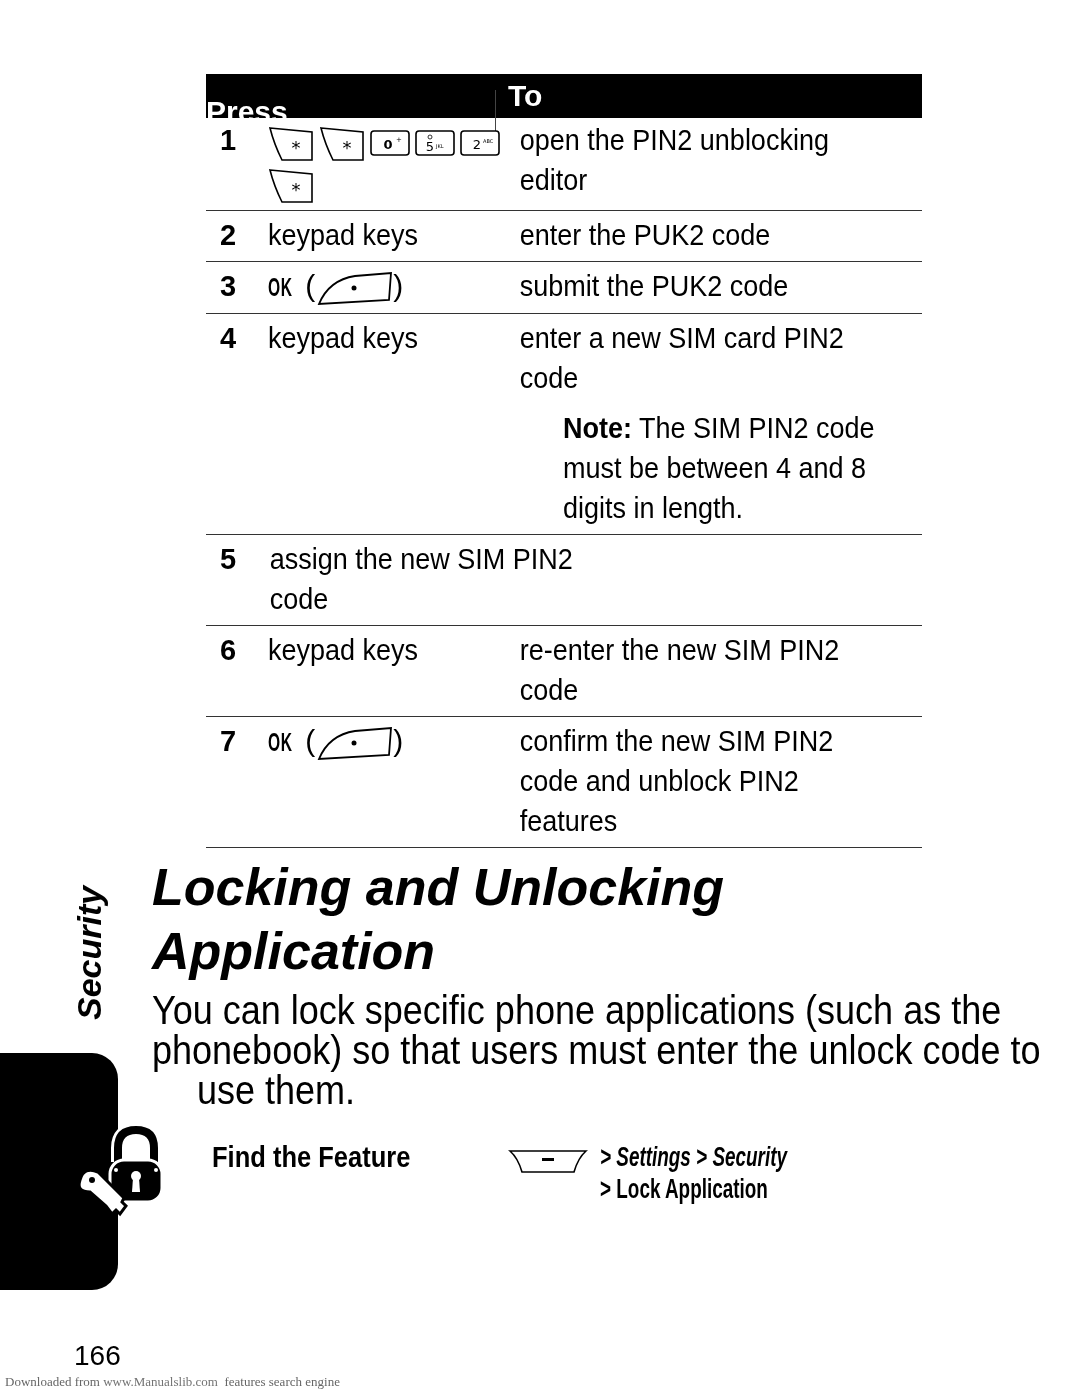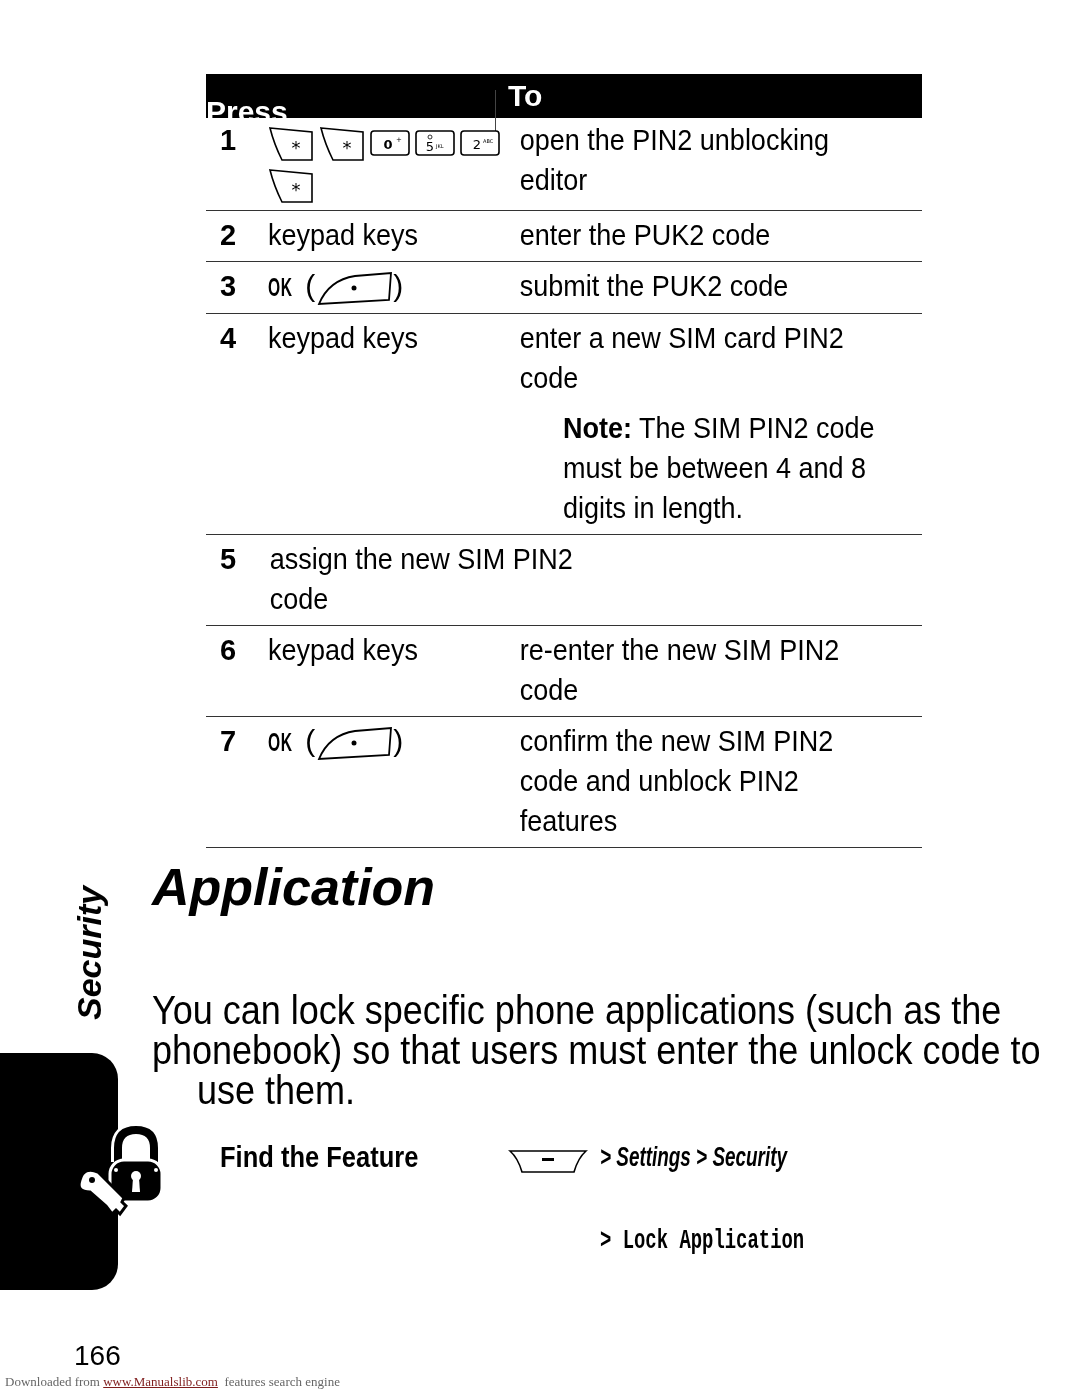--- a/index.html
+++ b/index.html
@@ -19,28 +19,28 @@
   .note b { font-weight:bold; }
   .keys { display:flex; flex-wrap:wrap; gap:4px 5px; align-items:center; padding-top:4px; }
   svg { display:inline-block; vertical-align:middle; }
   .title { position:absolute; left:152px; top:855px; font-size:52px; font-weight:bold; font-style:italic; line-height:64px; letter-spacing:0px; }
   .body-text { position:absolute; left:152px; top:990px; font-size:40px; line-height:40px; width:760px; }
   .body-text span { display:block; transform:scaleX(0.9); transform-origin:left; white-space:nowrap; }
   .body-text .indent { padding-left:50px; }
   .security-label { position:absolute; left:70px; top:1020px; transform-origin:left top; transform:rotate(-90deg); font-size:34px; font-weight:bold; font-style:italic; }
   .tab { position:absolute; left:0; top:1053px; width:118px; height:237px; background:#000; border-radius:0 26px 26px 0; }
   .lock-icon { position:absolute; left:70px; top:1122px; }
-  .feature { position:absolute; left:220px; top:1140px; font-size:30px; font-weight:bold; }
+  .feature { position:absolute; left:212px; top:1140px; font-size:30px; font-weight:bold; }
   .feature-label { display:inline-block; transform:scaleX(0.85); transform-origin:left; }
   .menu-key { position:absolute; left:508px; top:1148px; }
   .path { position:absolute; left:600px; font-weight:900; font-size:27px; }
   .path span.s { display:inline-block; transform:scaleX(0.7); transform-origin:left; white-space:nowrap; }
   .page-num { position:absolute; left:74px; top:1340px; font-size:28px; font-weight:normal; }
   .footer { position:absolute; left:5px; top:1374px; font-family:"Liberation Serif", serif; font-size:13px; color:#666; }
-  .footer a { color:#7f1d1d; text-decoration:underline; }
+  .footer a { color:#737373; }
 </style>
 </head>
 <body>
 
 <div class="table">
   <div class="thead">
     <div class="c1">Press</div>
     <div class="c2">To</div>
   </div>
 
@@ -148,20 +148,21 @@
     </div>
     <div class="to">
       <div>confirm the new SIM PIN2</div>
       <div>code and unblock PIN2</div>
       <div>features</div>
     </div>
   </div>
 </div>
 
 <div class="title">
+  <div>Locking and Unlocking</div>
   <div>Application</div>
 </div>
 
 <div class="body-text">
   <span>You can lock specific phone applications (such as the</span>
   <span>phonebook) so that users must enter the unlock code to</span>
   <span class="indent">use them.</span>
 </div>
 
 <div class="security-label">Security</div>
@@ -179,19 +180,19 @@
 </svg>
 
 <div class="feature">
   <span class="feature-label">Find the Feature</span>
 </div>
 <svg class="menu-key" width="80" height="26" viewBox="0 0 80 26">
     <path d="M2 3 L78 3 Q70 10 66 24 L14 24 Q10 10 2 3 Z" fill="#fff" stroke="#000" stroke-width="1.6"></path>
     <rect x="34" y="10" width="12" height="3" fill="#000"></rect>
   </svg>
 <div class="path" style="top:1142px;font-style:italic;"><span class="s">&gt; Settings &gt; Security</span></div>
-<div class="path" style="top:1226px;font-family:Liberation Mono, monospace;"><span class="s">&gt; Lock Application</span></div>
+<div class="path" style="top:1174px;"><span class="s">&gt; Lock Application</span></div>
 
 <div class="page-num">166</div>
 
 <div class="footer">
   <span>Downloaded from </span><a>www.Manualslib.com</a><span style="white-space:pre">  features search engine</span>
 </div>
 
 </body></html>

